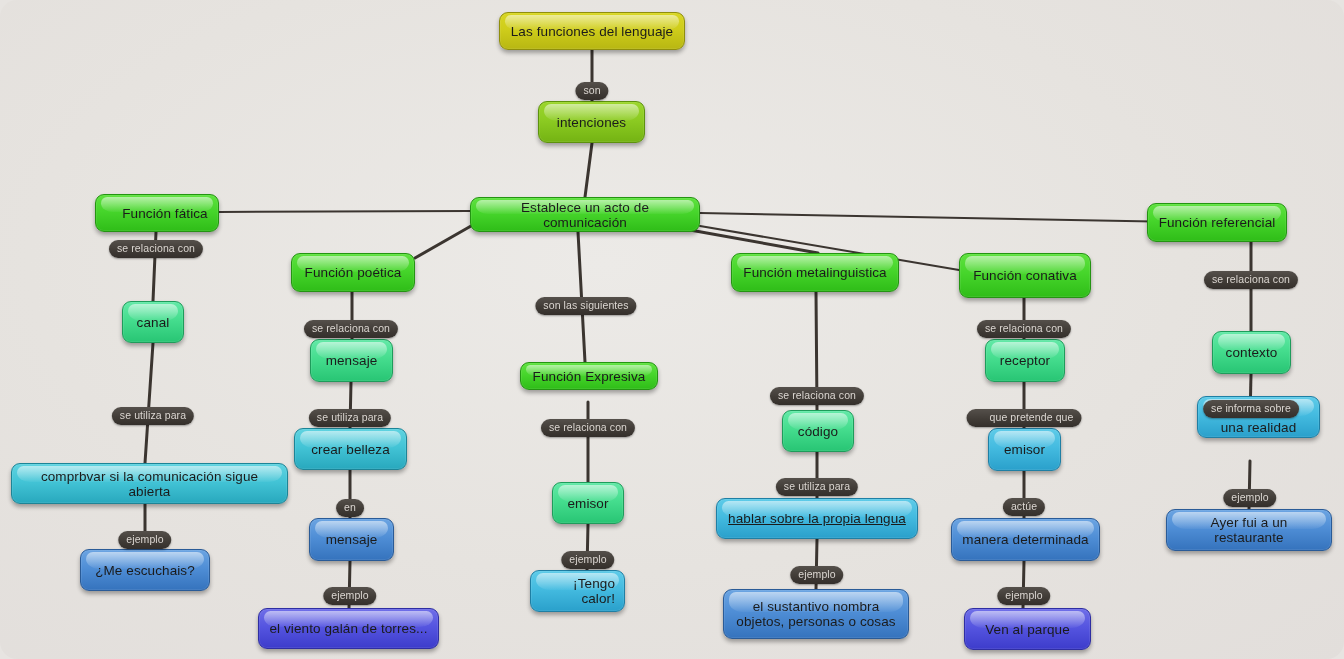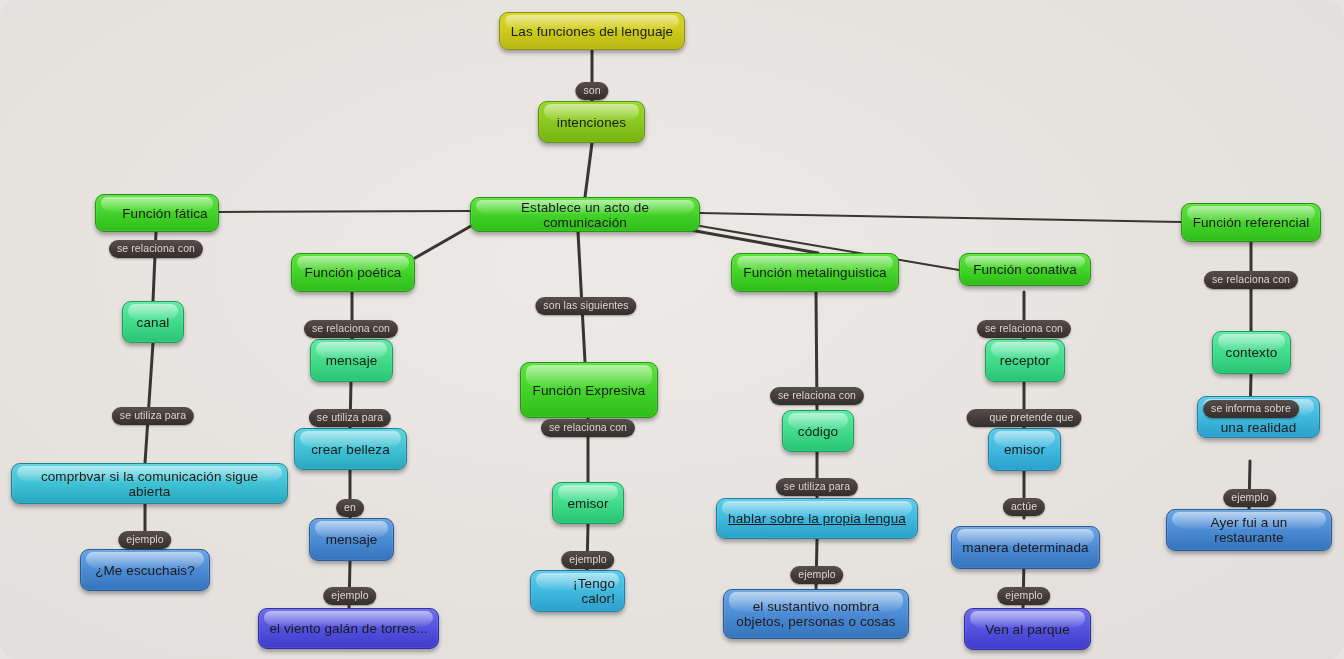--- a/index.html
+++ b/index.html
@@ -124,34 +124,34 @@
       <div class="node c-green" style="left: 470px; top: 197px; width: 230px; height: 35px;"><span>Establece un acto de comunicación</span></div>
       <div class="node c-green" style="left: 95px; top: 194px; width: 124px; height: 38px; padding-left: 25px;"><span>Función fática</span></div>
       <div class="node c-mint" style="left: 122px; top: 301px; width: 62px; height: 42px;"><span>canal</span></div>
       <div class="node c-teal" style="left: 11px; top: 463px; width: 277px; height: 41px;"><span>comprbvar si la comunicación sigue abierta</span></div>
       <div class="node c-blue" style="left: 80px; top: 549px; width: 130px; height: 42px;"><span>¿Me escuchais?</span></div>
       <div class="node c-green" style="left: 291px; top: 253px; width: 124px; height: 39px;"><span>Función poética</span></div>
       <div class="node c-mint" style="left: 310px; top: 339px; width: 83px; height: 43px;"><span>mensaje</span></div>
       <div class="node c-teal" style="left: 294px; top: 428px; width: 113px; height: 42px;"><span>crear belleza</span></div>
       <div class="node c-blue" style="left: 309px; top: 518px; width: 85px; height: 43px;"><span>mensaje</span></div>
       <div class="node c-indigo" style="left: 258px; top: 608px; width: 181px; height: 41px;"><span>el viento galán de torres...</span></div>
-      <div class="node c-green" style="left: 520px; top: 362px; width: 138px; height: 56px; text-align: right;"><span>Función Expresiva</span></div>
+      <div class="node c-green" style="left: 520px; top: 362px; width: 138px; height: 28px; text-align: right;"><span>Función Expresiva</span></div>
       <div class="node c-mint" style="left: 552px; top: 482px; width: 72px; height: 42px;"><span>emisor</span></div>
       <div class="node c-cyan" style="left: 530px; top: 570px; width: 95px; height: 42px; text-align: right;"><span>¡Tengo calor!</span></div>
       <div class="node c-green" style="left: 731px; top: 253px; width: 168px; height: 39px;"><span>Función metalinguistica</span></div>
       <div class="node c-mint" style="left: 782px; top: 410px; width: 72px; height: 42px;"><span>código</span></div>
       <div class="node c-cyan" style="left: 716px; top: 498px; width: 202px; height: 41px; text-decoration: underline;"><span>hablar sobre la propia lengua</span></div>
       <div class="node c-blue" style="left: 723px; top: 589px; width: 186px; height: 50px; align-items: center;"><span>el sustantivo nombra
 objetos, personas o cosas</span></div>
-      <div class="node c-green" style="left: 959px; top: 253px; width: 132px; height: 33px;"><span>Función conativa</span></div>
+      <div class="node c-green" style="left: 959px; top: 253px; width: 132px; height: 45px;"><span>Función conativa</span></div>
       <div class="node c-mint" style="left: 985px; top: 339px; width: 80px; height: 43px;"><span>receptor</span></div>
       <div class="node c-cyan" style="left: 988px; top: 428px; width: 73px; height: 43px;"><span>emisor</span></div>
-      <div class="node c-blue" style="left: 951px; top: 518px; width: 149px; height: 43px; margin-top: 8px;"><span>manera determinada</span></div>
+      <div class="node c-blue" style="left: 951px; top: 518px; width: 149px; height: 43px;"><span>manera determinada</span></div>
       <div class="node c-indigo" style="left: 964px; top: 608px; width: 127px; height: 42px;"><span>Ven al parque</span></div>
-      <div class="node c-green" style="left: 1181px; top: 203px; width: 140px; height: 39px;"><span>Función referencial</span></div>
+      <div class="node c-green" style="left: 1147px; top: 203px; width: 140px; height: 39px;"><span>Función referencial</span></div>
       <div class="node c-mint" style="left: 1212px; top: 331px; width: 79px; height: 43px;"><span>contexto</span></div>
       <div class="node c-cyan" style="left: 1197px; top: 396px; width: 123px; height: 42px; align-items: flex-end;"><span>una realidad</span></div>
       <div class="node c-blue" style="left: 1166px; top: 509px; width: 166px; height: 42px;"><span>Ayer fui a un restaurante</span></div>
     </div>
   <div id="label-layer">
       <div class="linklabel" style="left: 592px; top: 91px;">son</div>
       <div class="linklabel" style="left: 586px; top: 306px;">son las siguientes</div>
       <div class="linklabel" style="left: 156px; top: 249px;">se relaciona con</div>
       <div class="linklabel" style="left: 153px; top: 416px;">se utiliza para</div>
       <div class="linklabel" style="left: 145px; top: 540px;">ejemplo</div>

